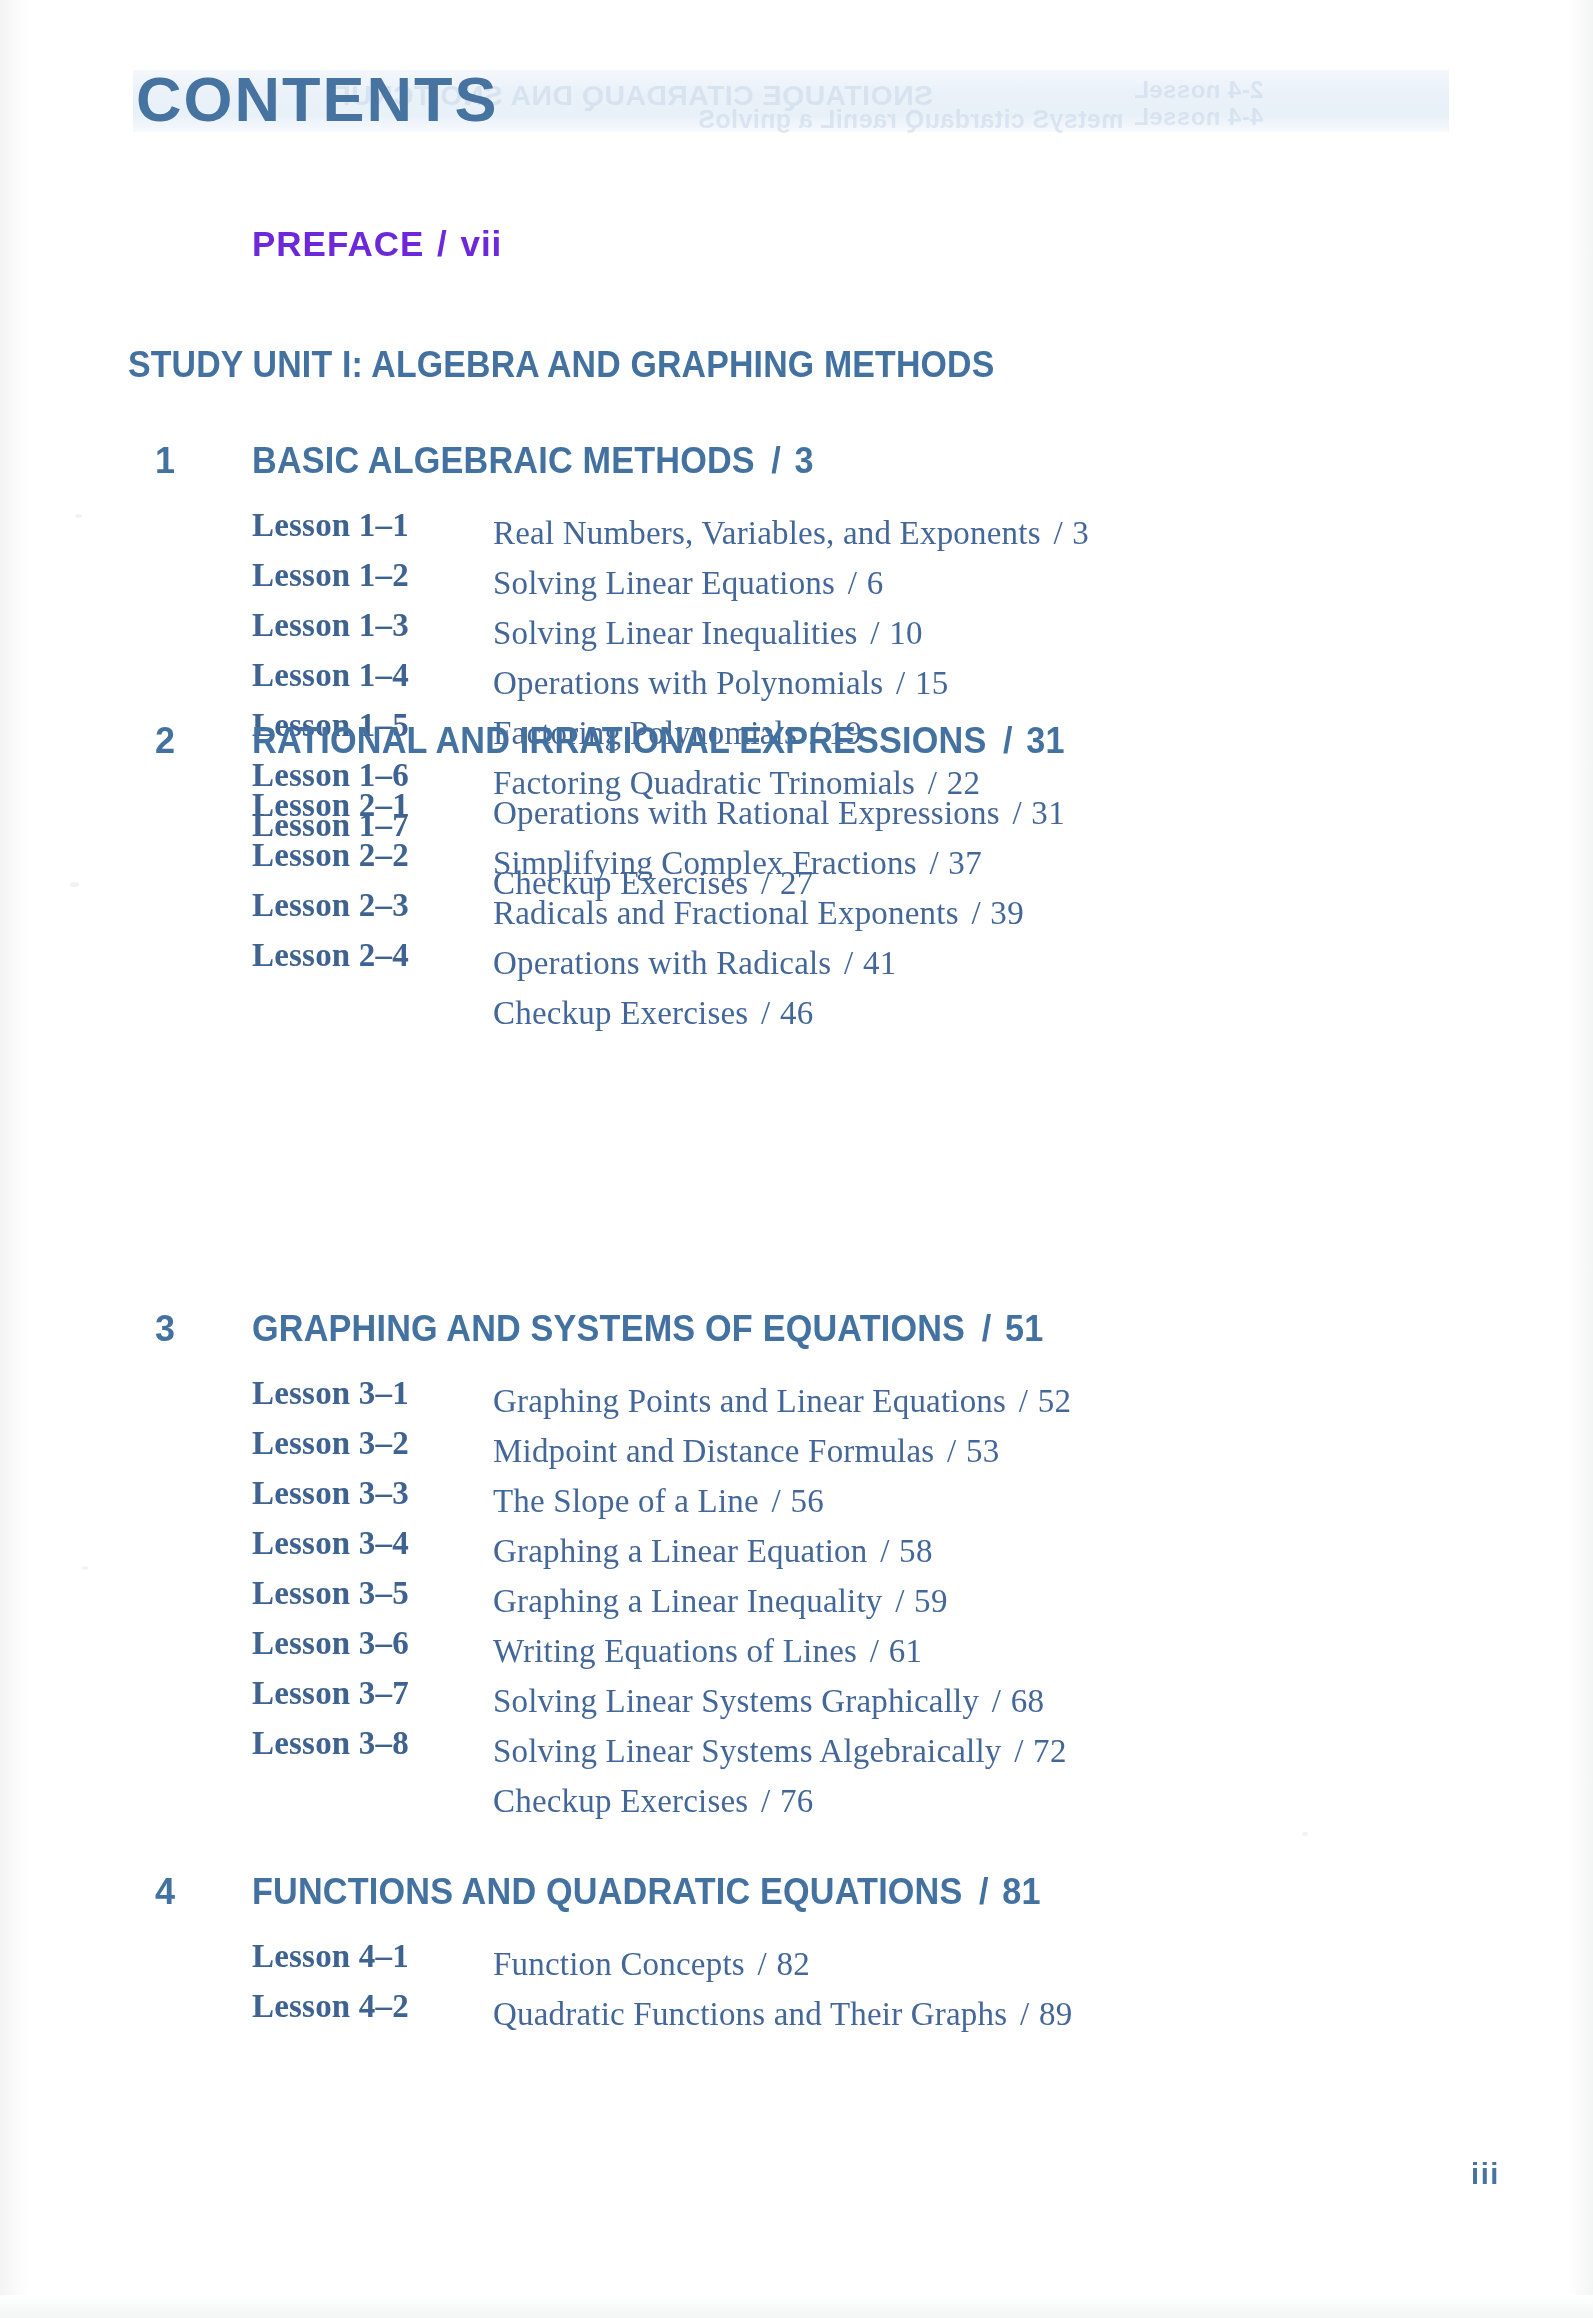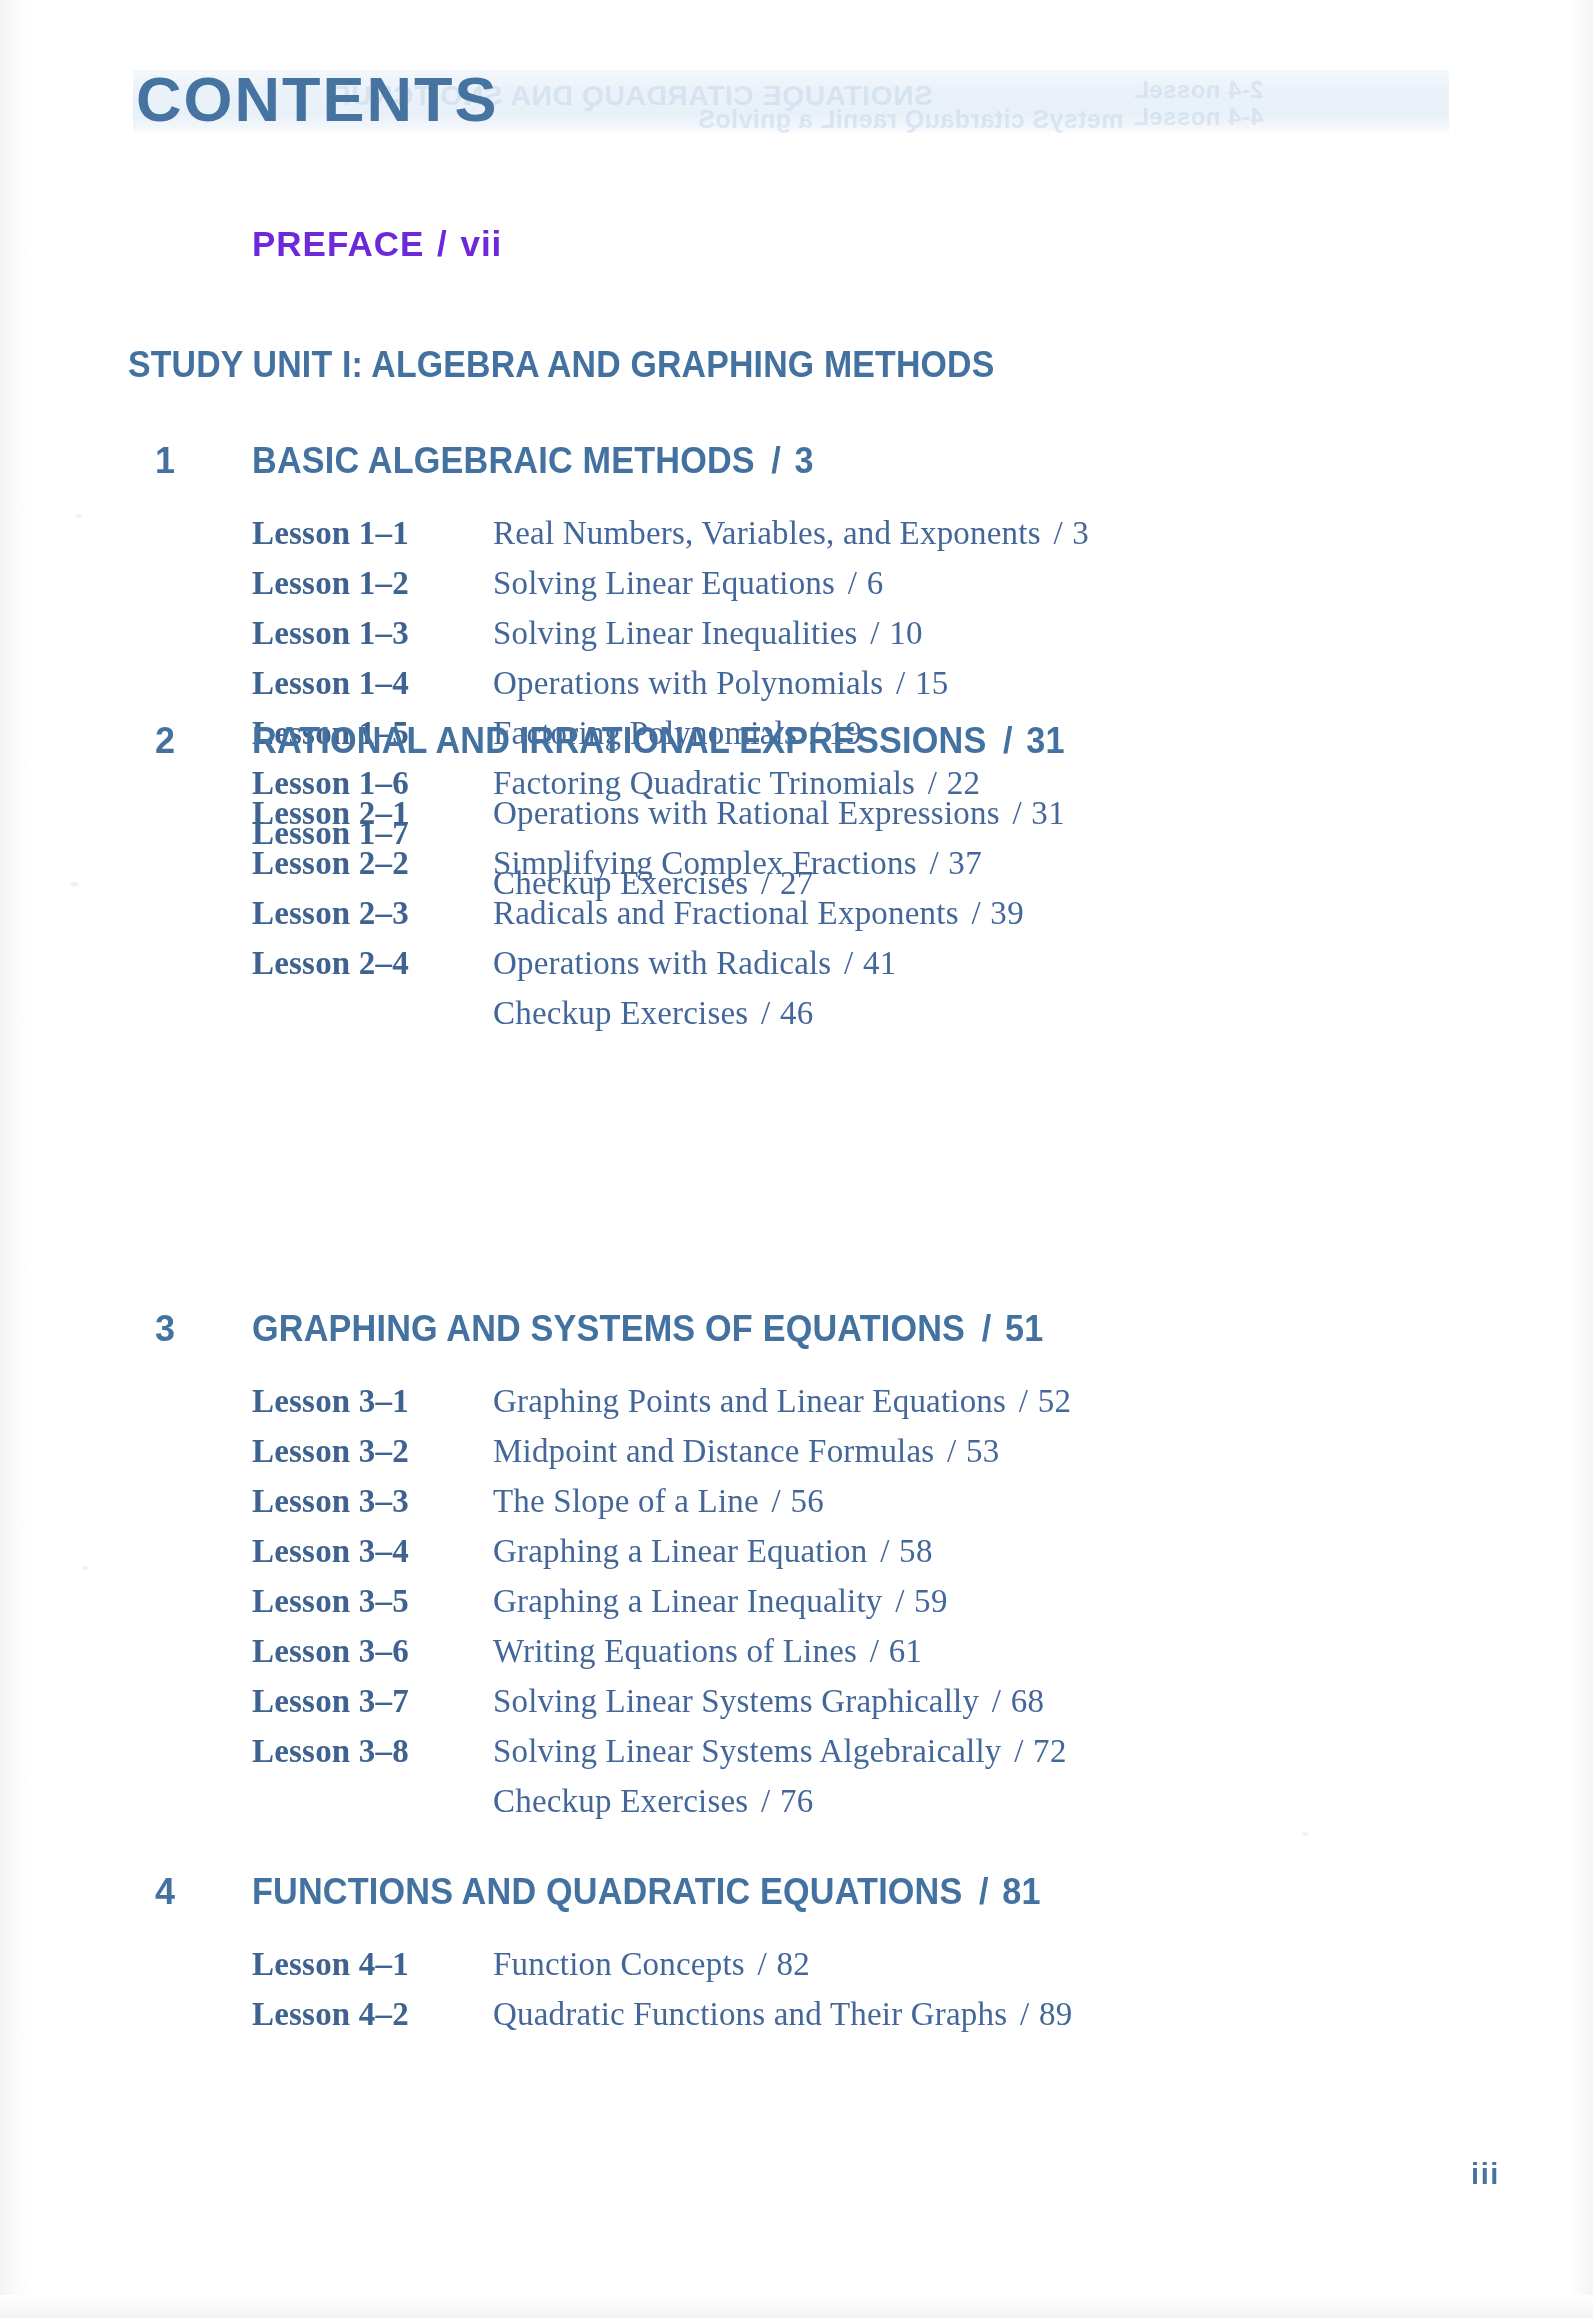--- a/index.html
+++ b/index.html
@@ -147,21 +147,21 @@
     margin-top: 11px;
   }
   .lesson-row {
     position: relative;
     height: 50px;
     white-space: nowrap;
   }
   .lesson-label {
     position: absolute;
     left: 252px;
-    top: 8px;
+    top: 0;
     font-family: "Liberation Serif", serif;
     font-weight: 700;
     font-size: 33px;
     color: #3f6390;
     letter-spacing: 0.2px;
   }
   .lesson-title {
     position: absolute;
     left: 493px;
     top: 0;

